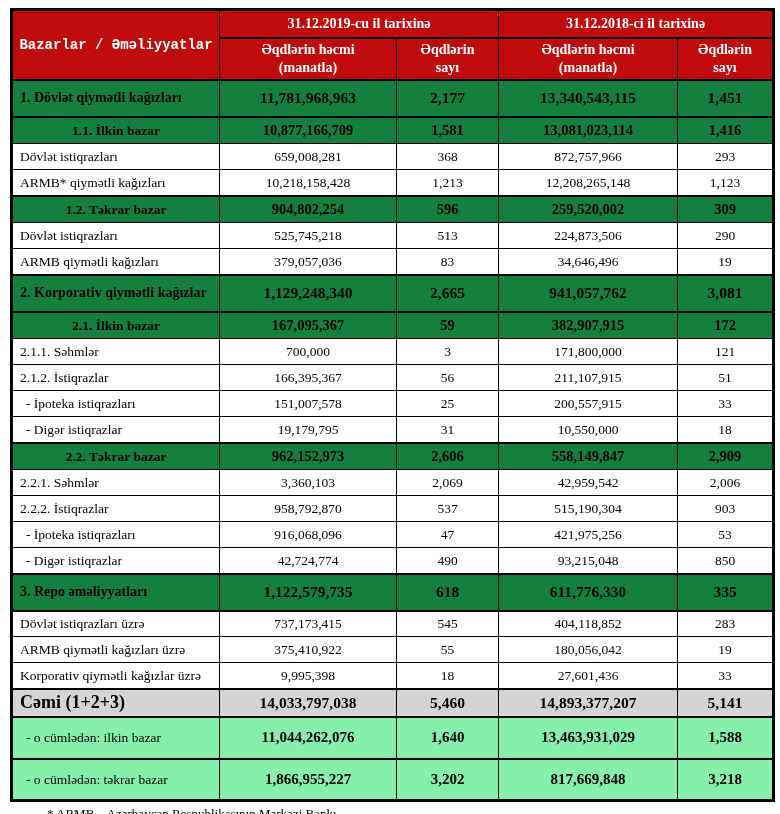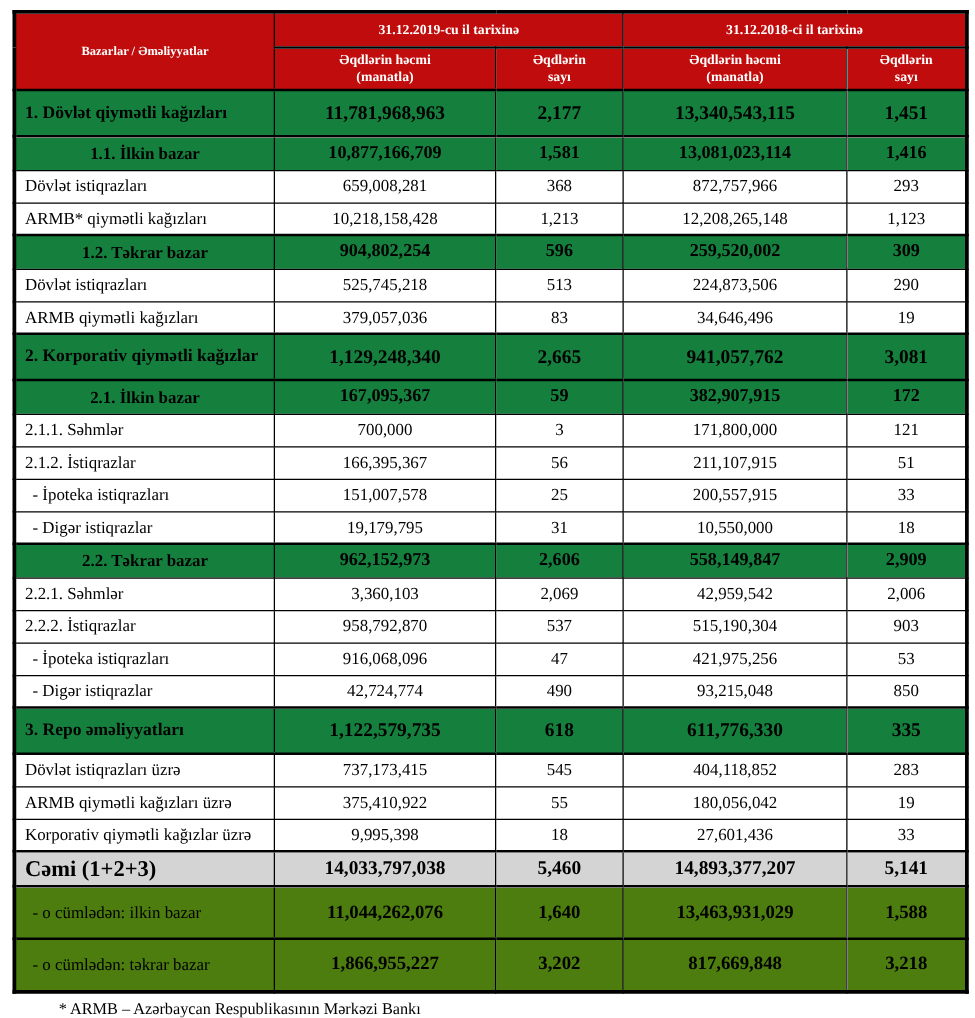--- a/index.html
+++ b/index.html
@@ -27,26 +27,26 @@
     overflow: hidden;
   }
 
   
   thead th {
     background: #C00C0C;
     color: #ffffff;
     font-weight: bold;
     text-align: center;
     vertical-align: middle;
-    font-size: 11px;
+    font-size: 14px;
   }
   thead th { border-width: 2px 1.5px; }
   tr.h-group th { height: 28px; }
   tr.h-sub th { height: 25px; white-space: pre-line; line-height: 1.3; border-bottom-width: 2.5px; }
-  th.corner { font-size: 10px; border-bottom-width: 2.5px; }
+  th.corner { font-size: 14px; border-bottom-width: 2.5px; font-family: Liberation Mono, monospace; }
 
   
   td.lab { text-align: left; font-size: 13.5px; padding-left: 7px; vertical-align: middle; }
   td.num { text-align: center; font-size: 13.5px; vertical-align: middle; }
 
   tr.r-data td { height: 26px; background: #ffffff; }
   tr.r-indent td.lab { padding-left: 13px; }
 
   tr.r-sub td { height: 27px; background: #15803d; font-weight: bold; border-top-width: 2.5px; }
   tr.r-sub td.lab { text-align: center; padding-left: 5px; }
@@ -55,21 +55,21 @@
   tr.r-section td { height: 37px; background: #15803d; font-weight: bold;
                     border-top-width: 2.5px; border-bottom-width: 2.5px; }
   tr.r-section td.lab { font-size: 14px; line-height: 1.3; }
   tr.r-section td.num { font-size: 15.5px; }
 
   tr.r-total td { height: 28px; background: #D4D4D4; font-weight: bold;
                   border-top-width: 2.5px; border-bottom-width: 2.5px; }
   tr.r-total td.lab { font-size: 18px; }
   tr.r-total td.num { font-size: 15.5px; }
 
-  tr.r-tdetail td { height: 42px; background: #4d7c0f; border-top-width: 2.5px; }
+  tr.r-tdetail td { height: 42px; background: #86efac; border-top-width: 2.5px; }
   tr.r-tdetail td.lab { padding-left: 13px; }
   tr.r-tdetail td.num { font-weight: bold; font-size: 15px; }
 
   .footnote {
     margin: 4px 0 0 47px;
     font-size: 13px;
     color: #000000;
   }
 </style>
 </head>

